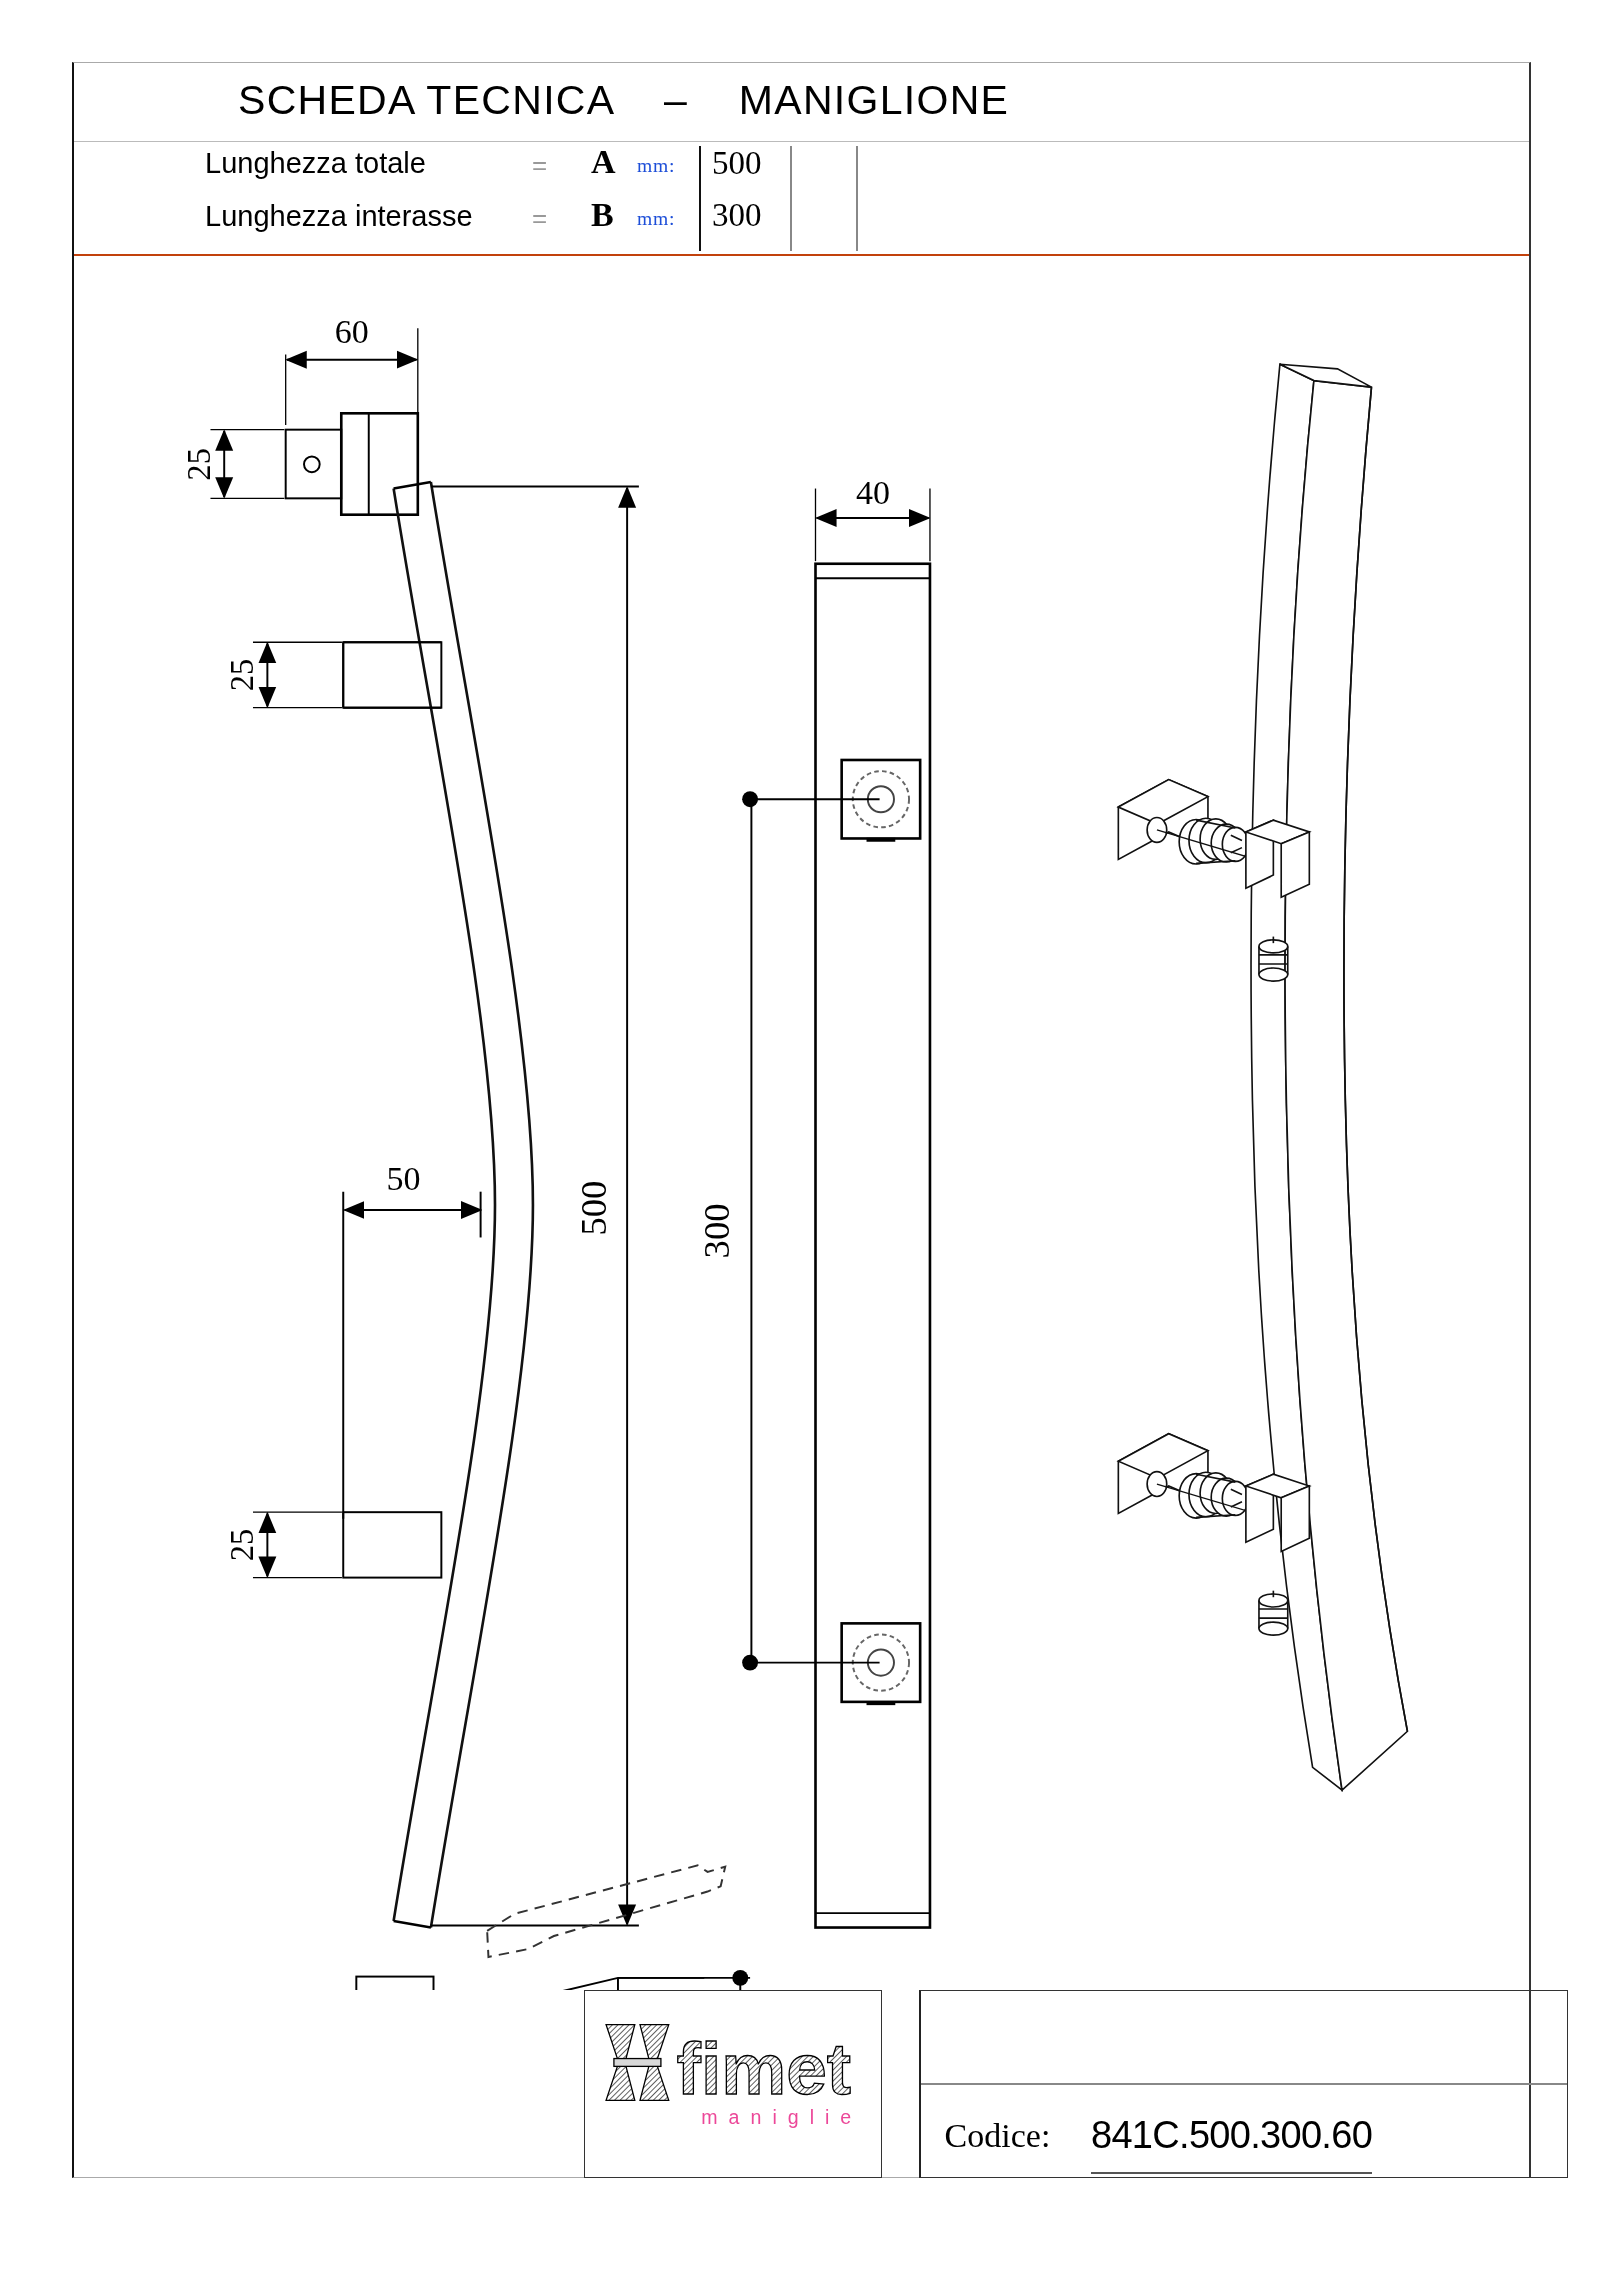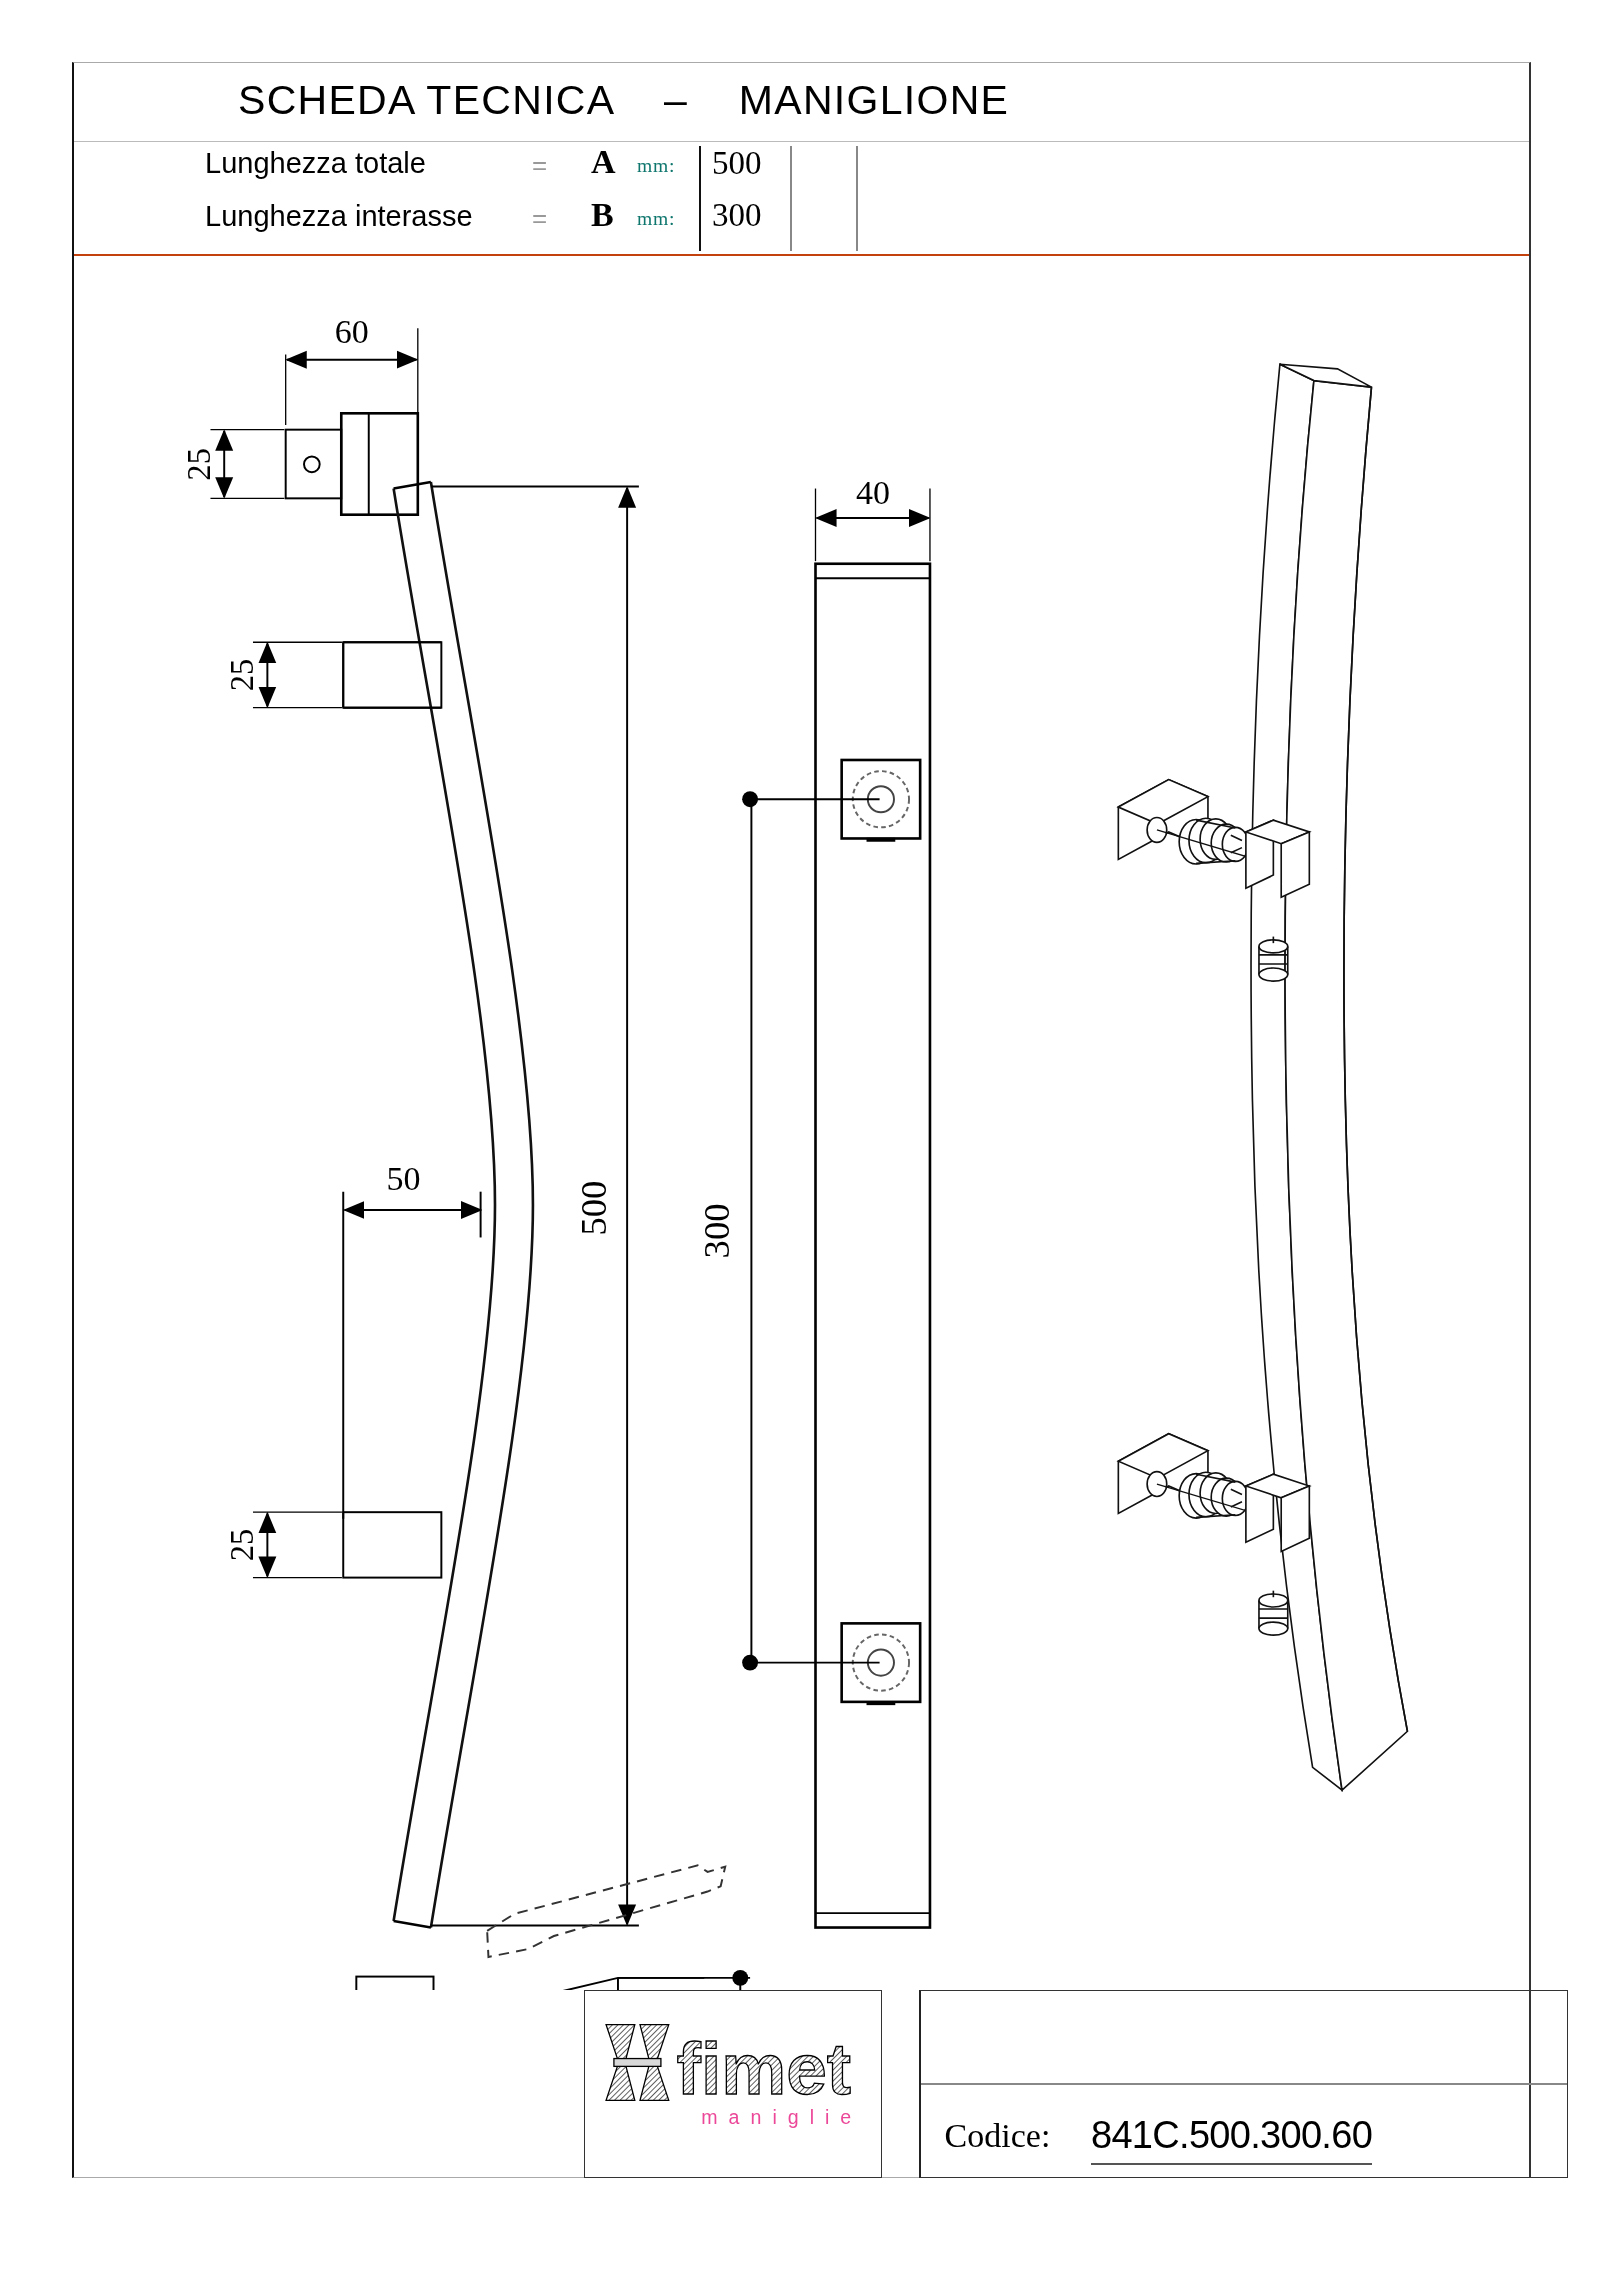--- a/index.html
+++ b/index.html
@@ -22,21 +22,21 @@
             border-bottom:2px solid #c2410c;box-sizing:border-box;}
   .spec-line{position:absolute;left:0;width:100%;height:52px;
              font-size:29px;white-space:nowrap;}
   .spec-line.r1{top:5.2px;}
   .spec-line.r2{top:58px;}
   .sp-label{position:absolute;left:131px;top:0;width:307px;text-align:left;}
   .sp-eq{position:absolute;left:458px;top:2.6px;color:#999;font-size:26px;}
   .sp-sym{position:absolute;left:517px;top:-3.9px;font-family:"Liberation Serif",serif;
           font-weight:bold;font-size:34px;}
   .sp-unit{position:absolute;left:563px;top:7.9px;font-family:"Liberation Serif",serif;
-           font-size:19.6px;color:#0f766e;letter-spacing:0.7px;}
+           font-size:19.6px;color:#1d4ed8;letter-spacing:0.7px;}
   .sp-val{position:absolute;left:638px;top:-2.6px;font-family:"Liberation Serif",serif;
           font-size:33px;}
   
   .vdiv{position:absolute;top:3.9px;width:0;height:105px;}
   #vd1{left:625px;border-left:2.6px solid #111;}
   #vd2{left:716px;border-left:2px solid #888;}
   #vd3{left:782px;border-left:2px solid #888;}
 
   
   #canvas{position:absolute;left:0;top:193px;width:100%;height:1734px;padding-left:22px;}
@@ -47,21 +47,21 @@
               box-sizing:border-box;}
   #logo-cell{position:absolute;left:0;top:0;width:298px;height:188px;
              border:1.3px solid #333;box-sizing:border-box;}
   #code-cell{position:absolute;left:292px;top:0;width:649px;height:188px;
              border:1.3px solid #333;border-left:2px solid #222;box-sizing:border-box;margin-left:43px;}
   #code-split{position:absolute;left:0;top:92px;width:100%;height:0;
               border-top:2px solid #888;}
   #codice-label{position:absolute;left:23.6px;top:126px;font-family:"Liberation Serif",serif;
                 font-size:34px;}
   #codice-value{position:absolute;left:170px;top:123px;font-size:38px;
-                letter-spacing:-0.7px;padding-bottom:6px;border-bottom:2.6px solid #555;}
+                letter-spacing:-0.7px;padding-bottom:15px;border-bottom:2.6px solid #555;}
 
   
   #logo-wrap{position:absolute;left:18.3px;top:31px;width:262px;height:124px;}
   #logo-wrap svg{position:absolute;left:0;top:0;}
   #logo-sub{position:absolute;left:98px;top:84px;font-size:19.6px;
             letter-spacing:11px;color:#ec4899;}
 </style>
 </head>
 <body>
 

